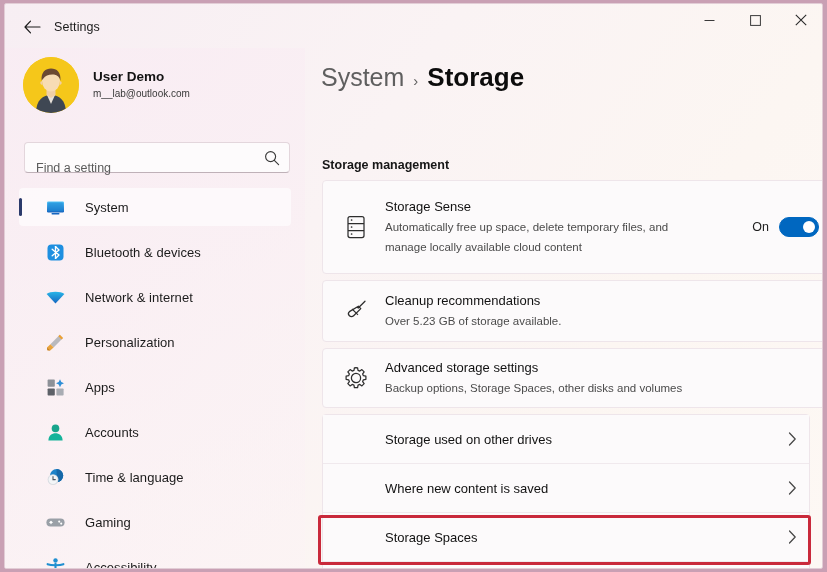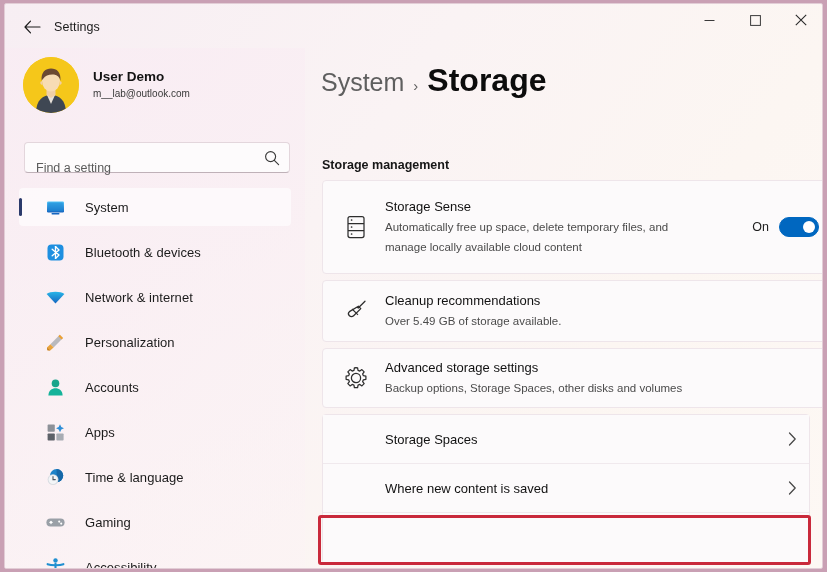--- a/index.html
+++ b/index.html
@@ -175,21 +175,21 @@
     font-size: 25px;
     color: #5f5f5f;
     cursor: pointer;
   }
   #crumb-sep {
     font-size: 15px;
     color: #5f5f5f;
     margin: 0 9px;
   }
   #crumb-current {
-    font-size: 32px;
+    font-size: 26px;
     font-weight: bold;
     color: #0c0c0c;
   }
   #section-label {
     position: absolute;
     left: 17px; top: 110px;
     font-size: 12.5px;
     font-weight: bold;
     color: #161616;
   }
@@ -415,37 +415,37 @@
             <path d="M5.4 12.2 L8.6 15.4 L5.2 18.6 L2.4 18.2 L2 15.4 Z" fill="#e8a33d"></path>
             <path d="M2 15.4 L2.4 18.2 L5.2 18.6 L3.4 16.9 Z" fill="#c07c21"></path>
           </svg>
         </span>
         <span class="nav-label">Personalization</span>
       </div>
 
       <div class="navitem">
         <span class="nav-icon">
           <svg width="21" height="21" viewBox="0 0 21 21">
-            <circle cx="10.5" cy="6.4" r="3.8" fill="#18a58c"></circle>
-            <path d="M3.4 18.4 C3.4 13.4 7 11.2 10.5 11.2 C14 11.2 17.6 13.4 17.6 18.4 Z" fill="#15b39a"></path>
-          </svg>
-        </span>
-        <span class="nav-label">Accounts</span>
-      </div>
-
-      <div class="navitem">
-        <span class="nav-icon">
-          <svg width="21" height="21" viewBox="0 0 21 21">
             <rect x="2.6" y="2.6" width="7.2" height="7.2" rx="0.8" fill="#8d9198"></rect>
             <rect x="2.6" y="11.4" width="7.2" height="7.2" rx="0.8" fill="#5d6168"></rect>
             <rect x="11.4" y="11.4" width="7.2" height="7.2" rx="0.8" fill="#a8acb3"></rect>
             <path d="M15 2.2 L16.3 4.9 L19 6.2 L16.3 7.5 L15 10.2 L13.7 7.5 L11 6.2 L13.7 4.9 Z" fill="#2f8ed6"></path>
           </svg>
         </span>
         <span class="nav-label">Apps</span>
+      </div>
+
+      <div class="navitem">
+        <span class="nav-icon">
+          <svg width="21" height="21" viewBox="0 0 21 21">
+            <circle cx="10.5" cy="6.4" r="3.8" fill="#18a58c"></circle>
+            <path d="M3.4 18.4 C3.4 13.4 7 11.2 10.5 11.2 C14 11.2 17.6 13.4 17.6 18.4 Z" fill="#15b39a"></path>
+          </svg>
+        </span>
+        <span class="nav-label">Accounts</span>
       </div>
 
       <div class="navitem">
         <span class="nav-icon">
           <svg width="21" height="21" viewBox="0 0 21 21">
             <circle cx="11.6" cy="8.6" r="6.6" fill="#1d83c9"></circle>
             <path d="M11.6 2 a6.6 6.6 0 0 1 0 13.2 Z" fill="#1668a8"></path>
             <circle cx="8" cy="12.6" r="5.4" fill="#d9dde2"></circle>
             <circle cx="8" cy="12.6" r="4.4" fill="#f3f5f7"></circle>
             <path d="M8 9.6 V12.6 H10.3" stroke="#4a5560" stroke-width="1.1" fill="none" stroke-linecap="round"></path>
@@ -525,21 +525,21 @@
         <span class="card-icon">
           <svg width="26" height="26" viewBox="0 0 26 26">
             <path d="M22 3.2 L15.2 10" stroke="#2d2d2d" stroke-width="1.25" stroke-linecap="round" fill="none"></path>
             <path d="M15.4 8.2 L17.8 10.6 L10.6 17.8 C9.4 19 7.6 19 6.4 17.8
                      C5.2 16.6 5.2 14.8 6.4 13.6 Z" fill="none" stroke="#2d2d2d" stroke-width="1.25" stroke-linejoin="round"></path>
             <path d="M9.1 11 L15 16.9" stroke="#2d2d2d" stroke-width="1.1"></path>
           </svg>
         </span>
         <span class="card-textwrap">
           <span class="card-title" style="display:block">Cleanup recommendations</span>
-          <span class="card-sub" style="display:block">Over 5.49 GB of storage available.</span>
+          <span class="card-sub" style="display:block">Over 5.23 GB of storage available.</span>
         </span>
         <span class="chev">
           <svg width="9" height="14" viewBox="0 0 9 14">
             <path d="M1.5 1 L7.2 7 L1.5 13" fill="none" stroke="#464646" stroke-width="1.25" stroke-linecap="round" stroke-linejoin="round"></path>
           </svg>
         </span>
       </div>
     </div>
 
     <div class="card" style="top:300px; height:60px;">
@@ -562,40 +562,48 @@
         <span class="chev">
           <svg width="14" height="9" viewBox="0 0 14 9">
             <path d="M1 7.2 L7 1.5 L13 7.2" fill="none" stroke="#464646" stroke-width="1.25" stroke-linecap="round" stroke-linejoin="round"></path>
           </svg>
         </span>
       </div>
     </div>
 
     <div id="sublist">
 
+      <div class="sub-row">
+        <span class="sub-label">Storage used on other drives</span>
+        <span class="chev">
+          <svg width="9" height="14" viewBox="0 0 9 14">
+            <path d="M1.5 1 L7.2 7 L1.5 13" fill="none" stroke="#464646" stroke-width="1.25" stroke-linecap="round" stroke-linejoin="round"></path>
+          </svg>
+        </span>
+      </div>
+
+      <div class="sub-row">
+        <span class="sub-label">Where new content is saved</span>
+        <span class="chev">
+          <svg width="9" height="14" viewBox="0 0 9 14">
+            <path d="M1.5 1 L7.2 7 L1.5 13" fill="none" stroke="#464646" stroke-width="1.25" stroke-linecap="round" stroke-linejoin="round"></path>
+          </svg>
+        </span>
+      </div>
 
       <div class="sub-row">
         <span class="sub-label">Storage Spaces</span>
         <span class="chev">
           <svg width="9" height="14" viewBox="0 0 9 14">
             <path d="M1.5 1 L7.2 7 L1.5 13" fill="none" stroke="#464646" stroke-width="1.25" stroke-linecap="round" stroke-linejoin="round"></path>
           </svg>
         </span>
       </div>
 
       <div class="sub-row">
-        <span class="sub-label">Where new content is saved</span>
-        <span class="chev">
-          <svg width="9" height="14" viewBox="0 0 9 14">
-            <path d="M1.5 1 L7.2 7 L1.5 13" fill="none" stroke="#464646" stroke-width="1.25" stroke-linecap="round" stroke-linejoin="round"></path>
-          </svg>
-        </span>
-      </div>
-
-      <div class="sub-row">
         
         
       </div>
 
     </div>
   </div>
 
   <div id="highlight-box"></div>
 
 </div>

